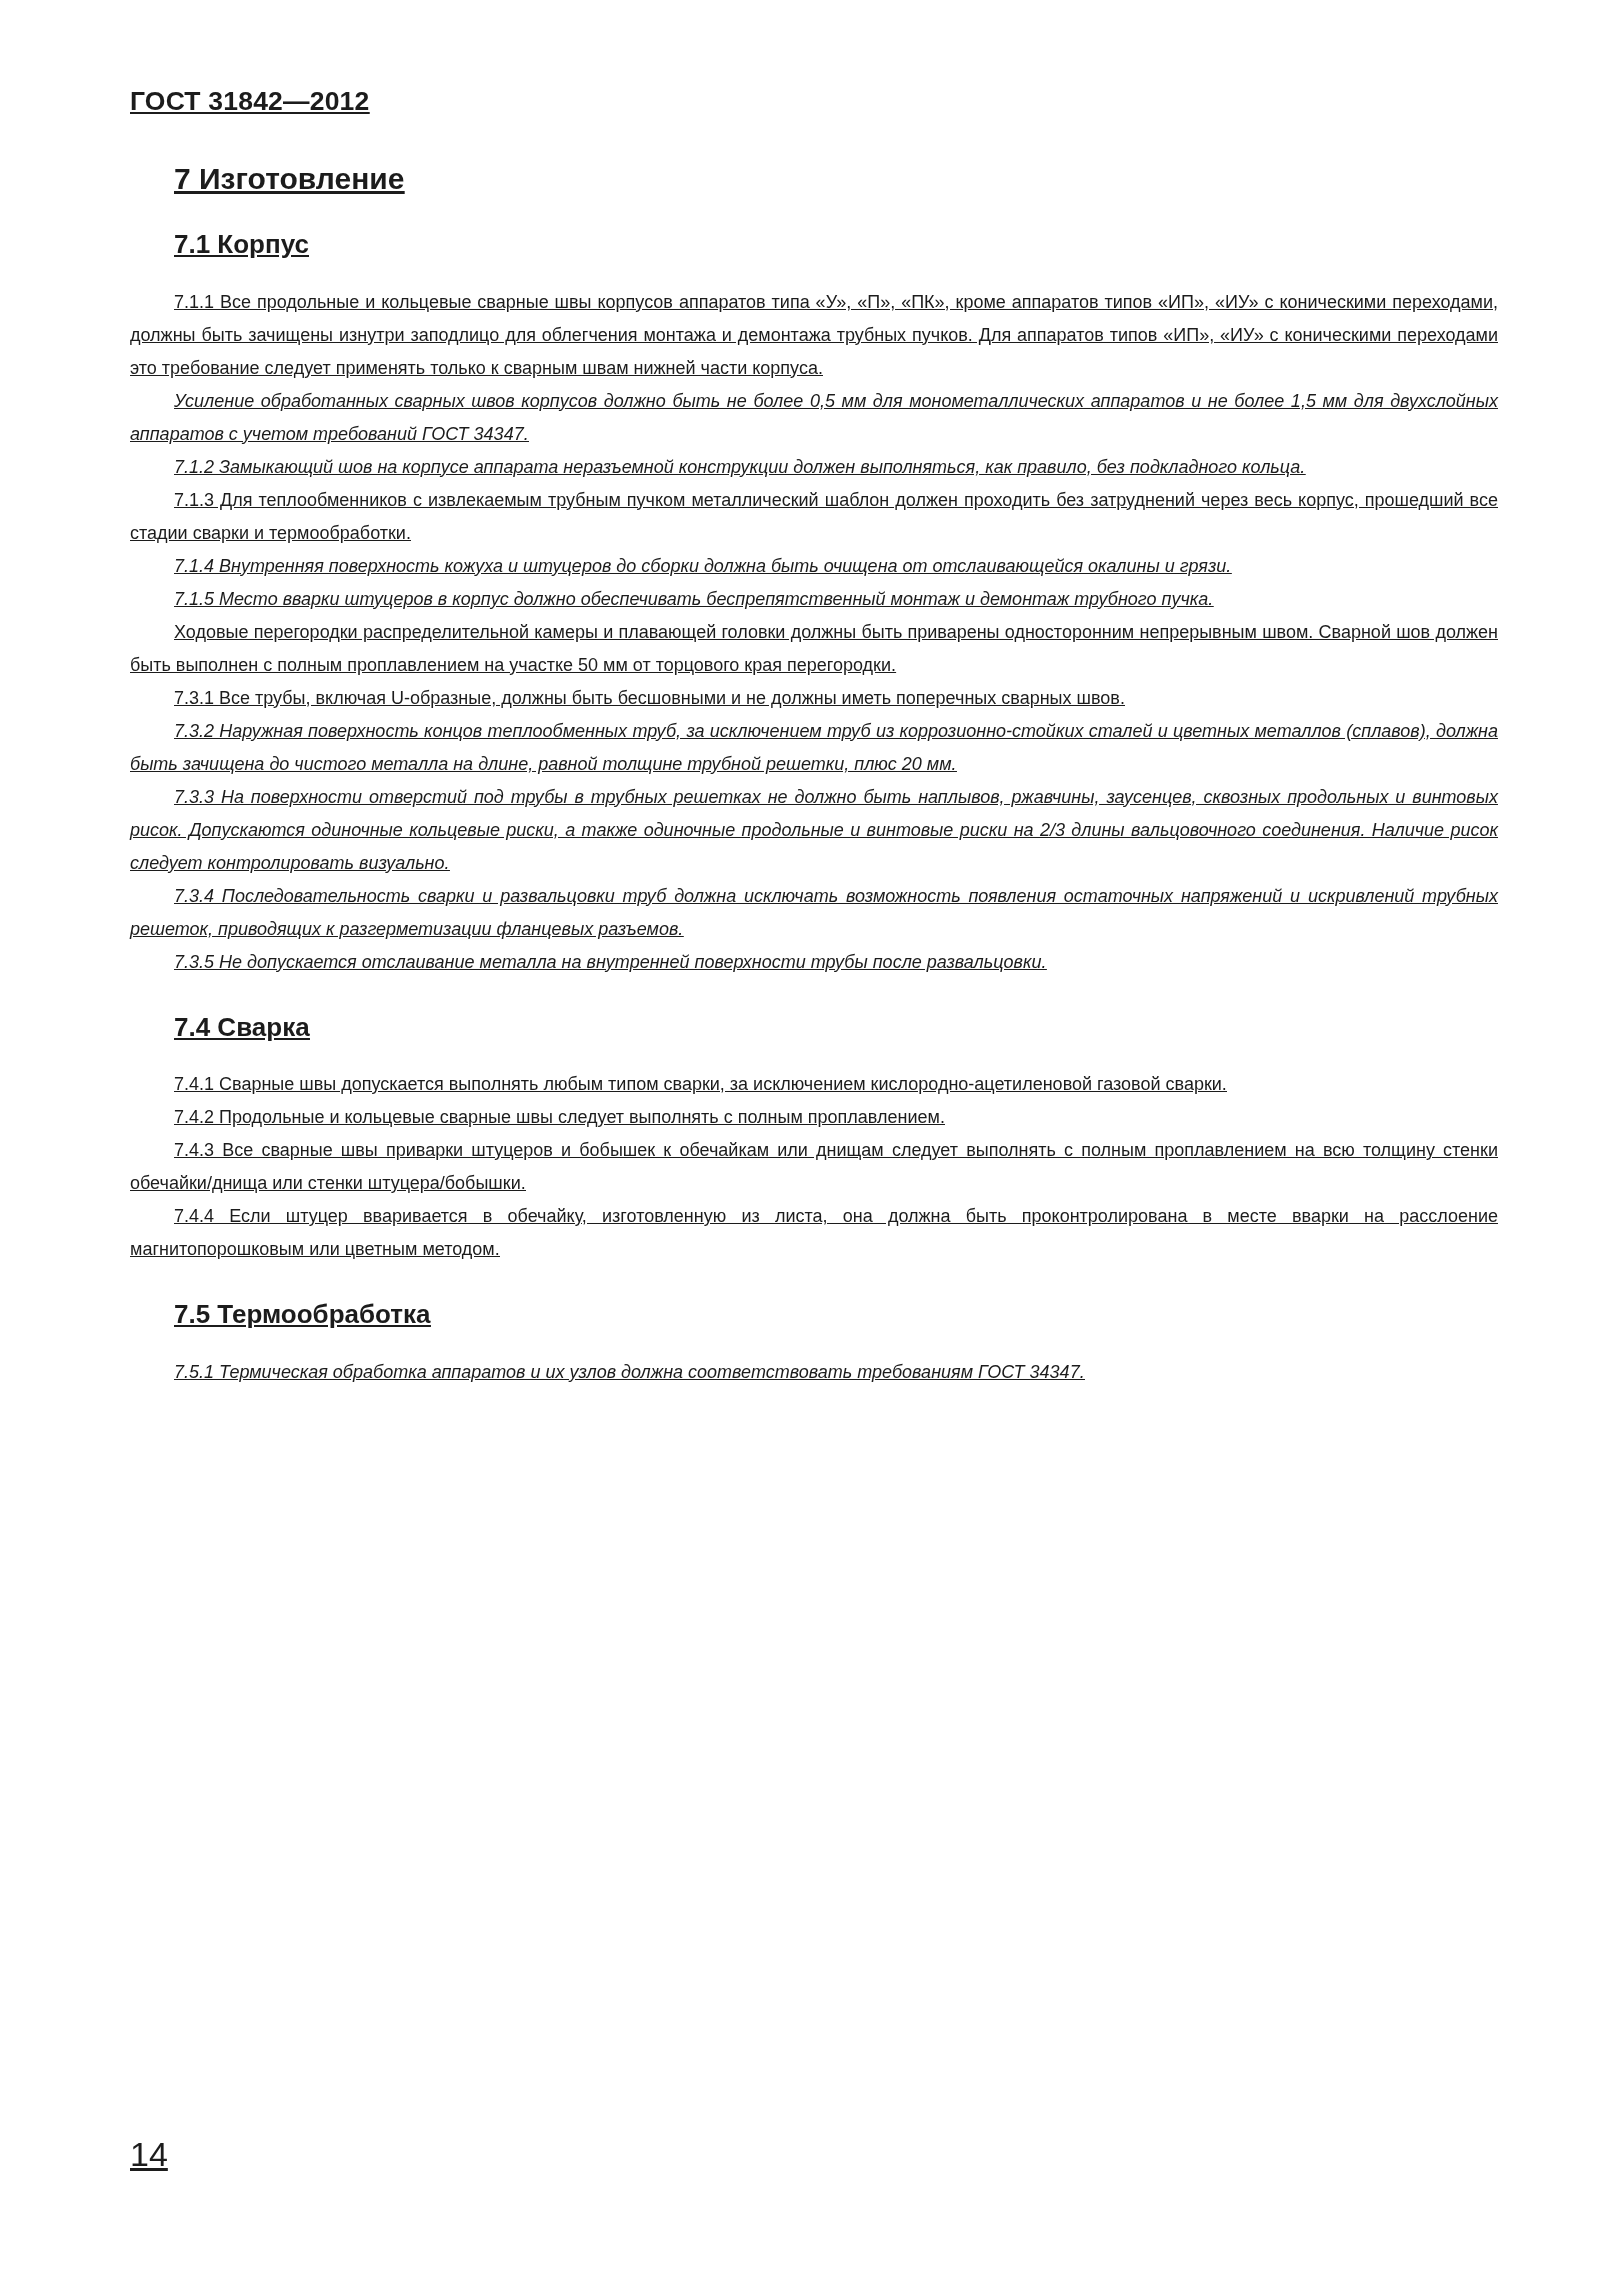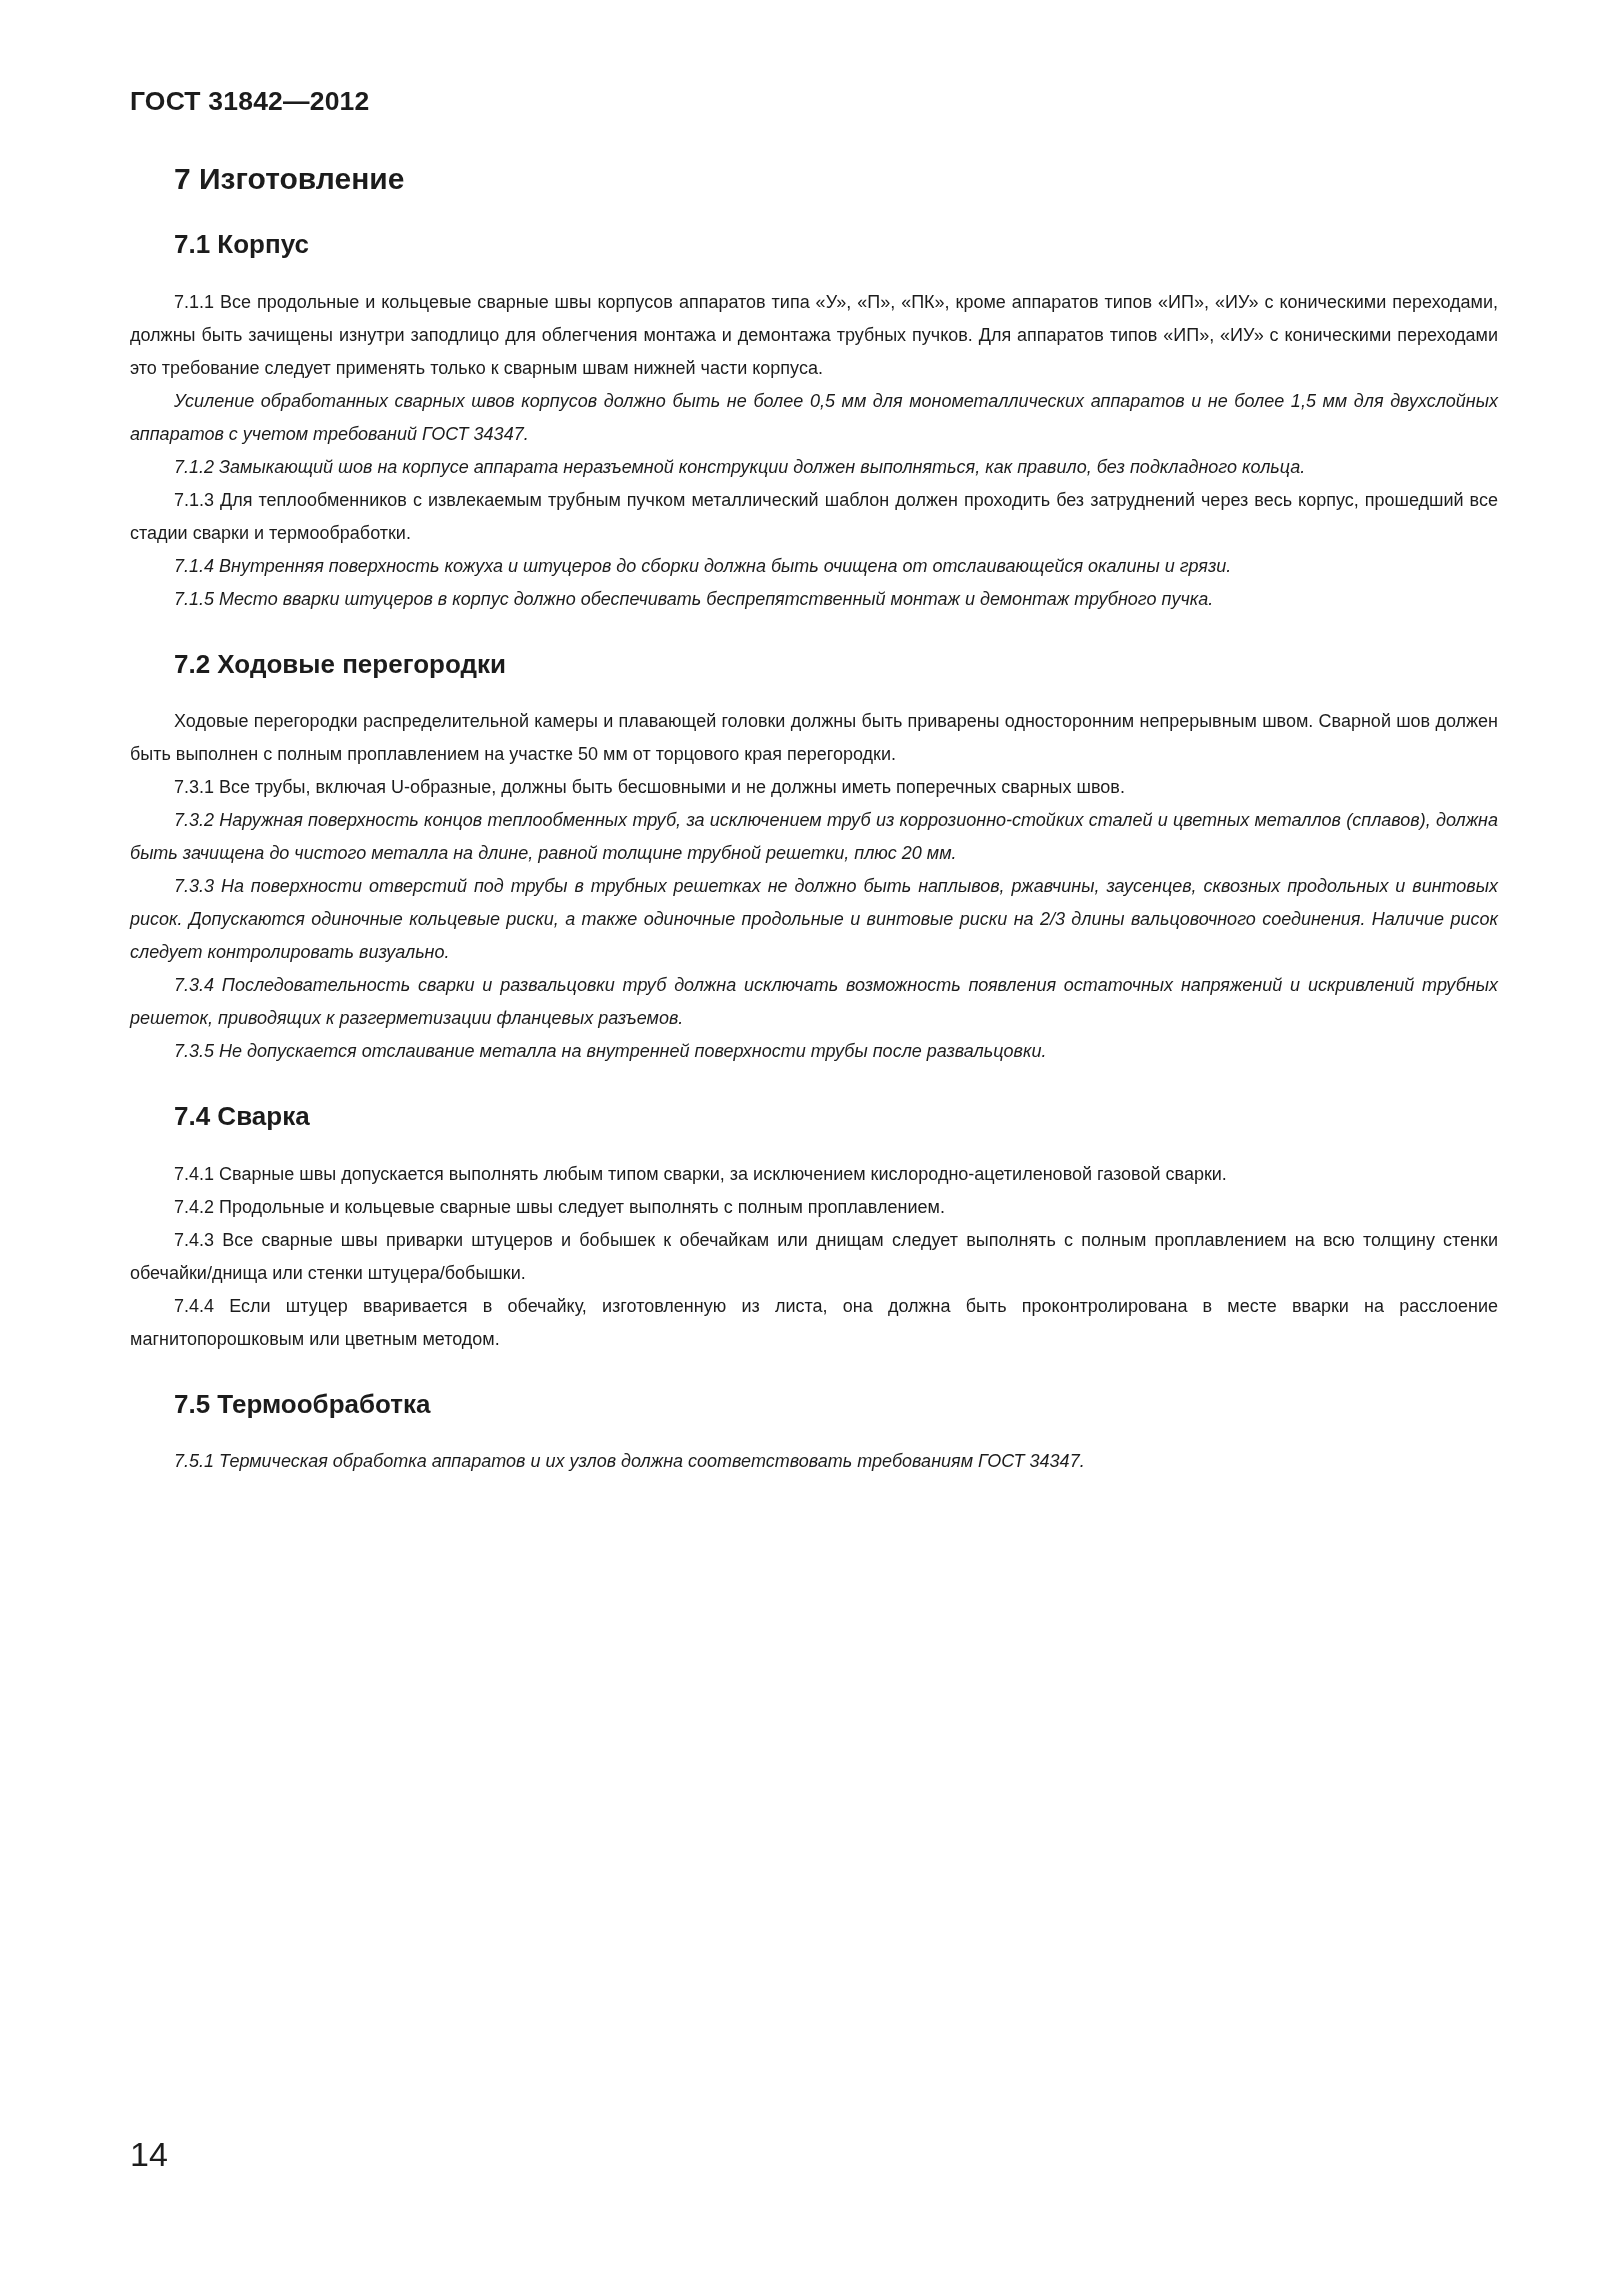--- a/index.html
+++ b/index.html
@@ -1,15 +1,15 @@
 <!DOCTYPE html>
 <html><head>
 <meta charset="utf-8">
 <style>
-  * { margin: 0; padding: 0; box-sizing: border-box; }
+  * { margin: 0; padding: 0; box-sizing: border-box; text-decoration: underline; }
   html, body { background: #e8e8e8; }
   .page {
     position: relative;
     width: 1621px;
     height: 2293px;
     background: #ffffff;
     font-family: "Liberation Sans", sans-serif;
     color: #1c1c1c;
     margin: 0 auto;
     overflow: hidden;
@@ -62,21 +62,20 @@
         <section>
           <h2 class="sec-title">7.1 Корпус</h2>
           <p class="para">7.1.1 Все продольные и кольцевые сварные швы корпусов аппаратов типа «У», «П», «ПК», кроме аппаратов типов «ИП», «ИУ» с коническими переходами, должны быть зачищены изнутри заподлицо для облегчения монтажа и демонтажа трубных пучков. Для аппаратов типов «ИП», «ИУ» с коническими переходами это требование следует применять только к сварным швам нижней части корпуса.</p>
           <p class="para italic">Усиление обработанных сварных швов корпусов должно быть не более 0,5 мм для монометаллических аппаратов и не более 1,5 мм для двухслойных аппаратов с учетом требований ГОСТ 34347.</p>
           <p class="para italic">7.1.2 Замыкающий шов на корпусе аппарата неразъемной конструкции должен выполняться, как правило, без подкладного кольца.</p>
           <p class="para">7.1.3 Для теплообменников с извлекаемым трубным пучком металлический шаблон должен проходить без затруднений через весь корпус, прошедший все стадии сварки и термообработки.</p>
           <p class="para italic">7.1.4 Внутренняя поверхность кожуха и штуцеров до сборки должна быть очищена от отслаивающейся окалины и грязи.</p>
           <p class="para italic">7.1.5 Место вварки штуцеров в корпус должно обеспечивать беспрепятственный монтаж и демонтаж трубного пучка.</p>
         </section>
         <section>
-          <h2 class="sec-title">7.2 Ходовые перегородки</h2>
           <p class="para">Ходовые перегородки распределительной камеры и плавающей головки должны быть приварены односторонним непрерывным швом. Сварной шов должен быть выполнен с полным проплавлением на участке 50 мм от торцового края перегородки.</p>
         </section>
         <section>
           <p class="para">7.3.1 Все трубы, включая U-образные, должны быть бесшовными и не должны иметь поперечных сварных швов.</p>
           <p class="para italic">7.3.2 Наружная поверхность концов теплообменных труб, за исключением труб из коррозионно-стойких сталей и цветных металлов (сплавов), должна быть зачищена до чистого металла на длине, равной толщине трубной решетки, плюс 20 мм.</p>
           <p class="para italic">7.3.3 На поверхности отверстий под трубы в трубных решетках не должно быть наплывов, ржавчины, заусенцев, сквозных продольных и винтовых рисок. Допускаются одиночные кольцевые риски, а также одиночные продольные и винтовые риски на 2/3 длины вальцовочного соединения. Наличие рисок следует контролировать визуально.</p>
           <p class="para italic">7.3.4 Последовательность сварки и развальцовки труб должна исключать возможность появления остаточных напряжений и искривлений трубных решеток, приводящих к разгерметизации фланцевых разъемов.</p>
           <p class="para italic">7.3.5 Не допускается отслаивание металла на внутренней поверхности трубы после развальцовки.</p>
         </section>
         <section>

